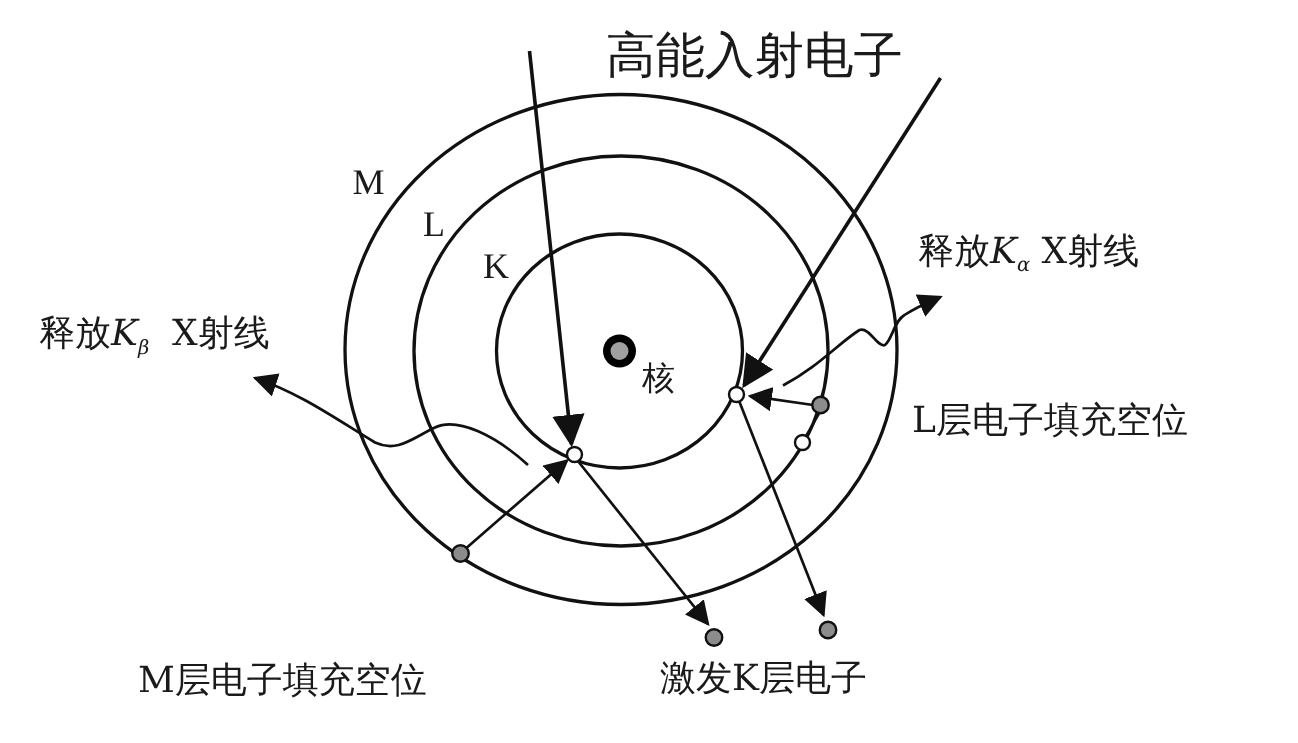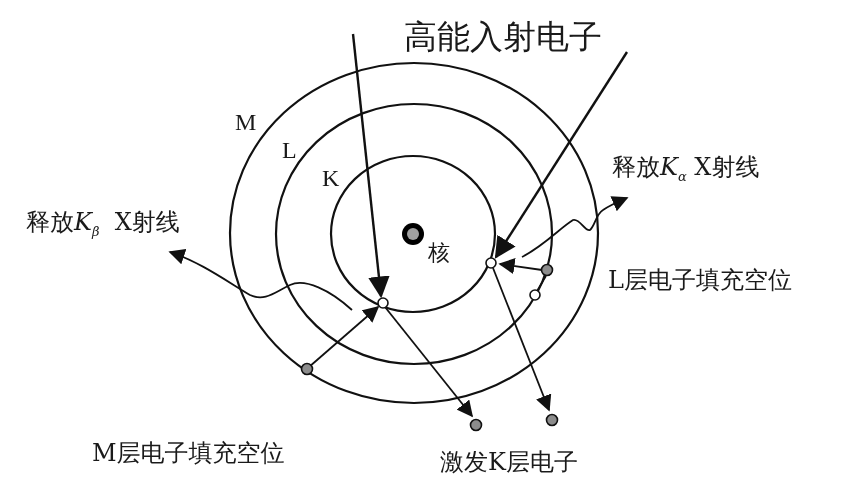--- a/index.html
+++ b/index.html
@@ -67,13 +67,13 @@
 <div class="lbl" style="left:612px; top:155px;">
   <span>释放</span><span class="k">K</span><sub class="it">α</sub><span> X射线</span>
 </div>
 
 <div class="lbl" style="left:26px; top:210px;">
   <span>释放</span><span class="k">K</span><sub class="it">β</sub><span style="white-space:pre;">  X射线</span>
 </div>
 
 <div class="lbl" style="left:608px; top:268px;text-align:center;">L层电子填充空位</div>
 <div class="lbl" style="left:92px; top:393px;margin-top:48px;">M层电子填充空位</div>
-<div class="lbl" style="left:440px; top:450px;">激发K层电子</div>
+<div class="lbl" style="left:440px; top:440px;">激发K层电子</div>
 
 </body></html>

